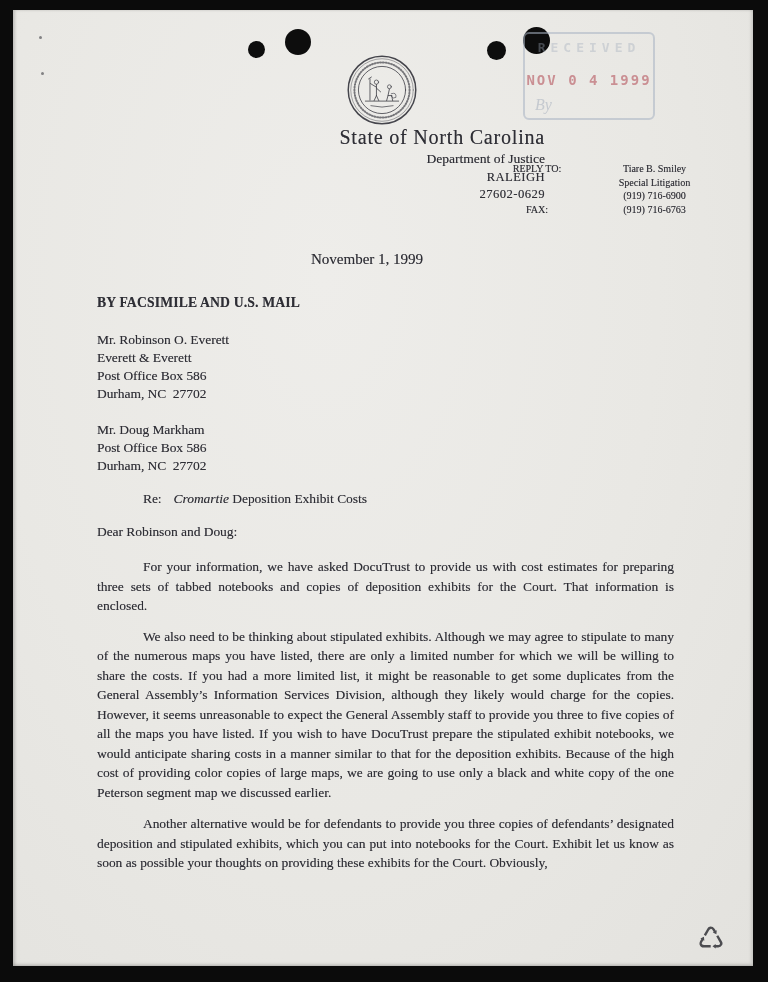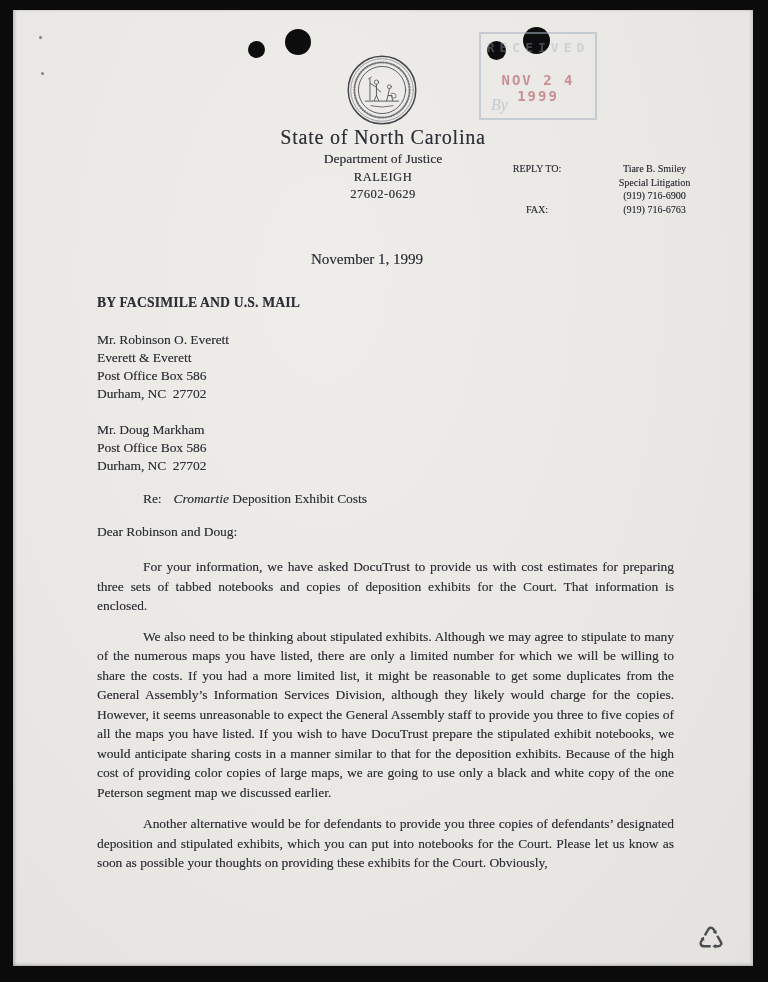--- a/index.html
+++ b/index.html
@@ -20,22 +20,22 @@
   
   .hole{position:absolute;border-radius:50%;background:#0d0d0d;}
   .hole.h1{left:235px;top:31px;width:17px;height:17px;}
   .hole.h2{left:272px;top:19px;width:26px;height:26px;}
   .hole.h3{left:474px;top:31px;width:19px;height:19px;}
   .hole.h4{left:510px;top:17px;width:27px;height:27px;}
   .speck{position:absolute;width:3px;height:3px;border-radius:50%;background:#55555a;opacity:.7;}
 
   
   .stamp{
-    position:absolute;left:466px;top:22px;width:118px;height:88px;
-    border:2px solid rgba(168,178,194,0.55);border-radius:1px;
+    position:absolute;left:510px;top:22px;width:132px;height:88px;
+    border:2px solid rgba(168,178,194,0.55);border-radius:6px;
     box-sizing:border-box;
   }
   .stamp-ghost{
     position:absolute;left:0;right:0;top:6px;text-align:center;
     font-family:"DejaVu Sans Mono", monospace;font-weight:bold;
     font-size:13px;letter-spacing:5px;color:rgba(160,170,186,0.38);
   }
   .stamp-date{
     position:absolute;left:0;right:0;top:38px;text-align:center;
     font-family:"DejaVu Sans Mono", monospace;font-weight:bold;
@@ -48,21 +48,21 @@
 
   
   .seal{position:absolute;left:332px;top:43px;width:74px;height:74px;}
 
   
   .ag-block{position:absolute;left:35px;top:132px;width:135px;text-align:center;}
   .ag-name{font-size:10.5px;letter-spacing:0.8px;}
   .ag-title{font-size:8.5px;letter-spacing:1.3px;margin-top:6px;}
 
   
-  .lh-center{position:absolute;left:220px;top:116px;width:300px;text-align:center;}
+  .lh-center{position:absolute;left:232px;top:116px;width:300px;text-align:right;}
   .lh-state{font-size:20px;letter-spacing:0.8px;}
   .lh-dept{font-size:13.5px;margin-top:2px;}
   .lh-line{font-size:12.5px;margin-top:2.5px;letter-spacing:0.5px;}
 
   
   .reply{position:absolute;left:480px;top:152px;width:235px;font-size:10px;line-height:13.5px;text-align:center;}
   .reply-row{display:flex;}
   .reply-label{width:88px;flex:none;}
   .reply-value{flex:1;}
 
@@ -99,21 +99,21 @@
 
   <div class="hole h1"></div>
   <div class="hole h2"></div>
   <div class="hole h3"></div>
   <div class="hole h4"></div>
   <div class="speck" style="left:26px;top:26px;"></div>
   <div class="speck" style="left:28px;top:62px;"></div>
 
   <div class="stamp">
     <div class="stamp-ghost">RECEIVED</div>
-    <div class="stamp-date">NOV 2 4 1999</div>
+    <div class="stamp-date">NOV 0 4 1999</div>
     <div class="stamp-by">By</div>
   </div>
 
   <div class="seal">
     <svg viewBox="0 0 80 80" width="74" height="74">
       <g fill="none" stroke="#45454c" stroke-linecap="round">
         <circle cx="40" cy="40" r="36.5" stroke-width="1.6"></circle>
         <circle cx="40" cy="40" r="33.8" stroke-width="0.5"></circle>
         <circle cx="40" cy="40" r="25.5" stroke-width="0.9"></circle>
         <circle cx="40" cy="40" r="29.8" stroke-width="2.1" stroke-dasharray="1.1 1.9" opacity="0.7"></circle>
@@ -182,18 +182,18 @@
     </div>
 
     <div class="re-line">
       <span class="re-label">Re:</span><span class="re-case">Cromartie</span><span> Deposition Exhibit Costs</span>
     </div>
 
     <div class="salutation">Dear Robinson and Doug:</div>
 
     <div class="para p1">For your information, we have asked DocuTrust to provide us with cost estimates for preparing three sets of tabbed notebooks and copies of deposition exhibits for the Court.  That information is enclosed.</div>
     <div class="para p2">We also need to be thinking about stipulated exhibits.  Although we may agree to stipulate to many of the numerous maps you have listed, there are only a limited number for which we will be willing to share the costs.  If you had a more limited list, it might be reasonable to get some duplicates from the General Assembly’s Information Services Division, although they likely would charge for the copies.  However, it seems unreasonable to expect the General Assembly staff to provide you three to five copies of all the maps you have listed.  If you wish to have DocuTrust prepare the stipulated exhibit notebooks, we would anticipate sharing costs in a manner similar to that for the deposition exhibits.  Because of the high cost of providing color copies of large maps, we are going to use only a black and white copy of the one Peterson segment map we discussed earlier.</div>
-    <div class="para p3">Another alternative would be for defendants to provide you three copies of defendants’ designated deposition and stipulated exhibits, which you can put into notebooks for the Court.  Please let us know as soon as possible your thoughts on providing these exhibits for the Court.  Obviously,</div>
+    <div class="para p3">Another alternative would be for defendants to provide you three copies of defendants’ designated deposition and stipulated exhibits, which you can put into notebooks for the Court.  Exhibit let us know as soon as possible your thoughts on providing these exhibits for the Court.  Obviously,</div>
   </div>
 
   <div class="recycle">♺</div>
 
 </div>
 
 </body></html>

